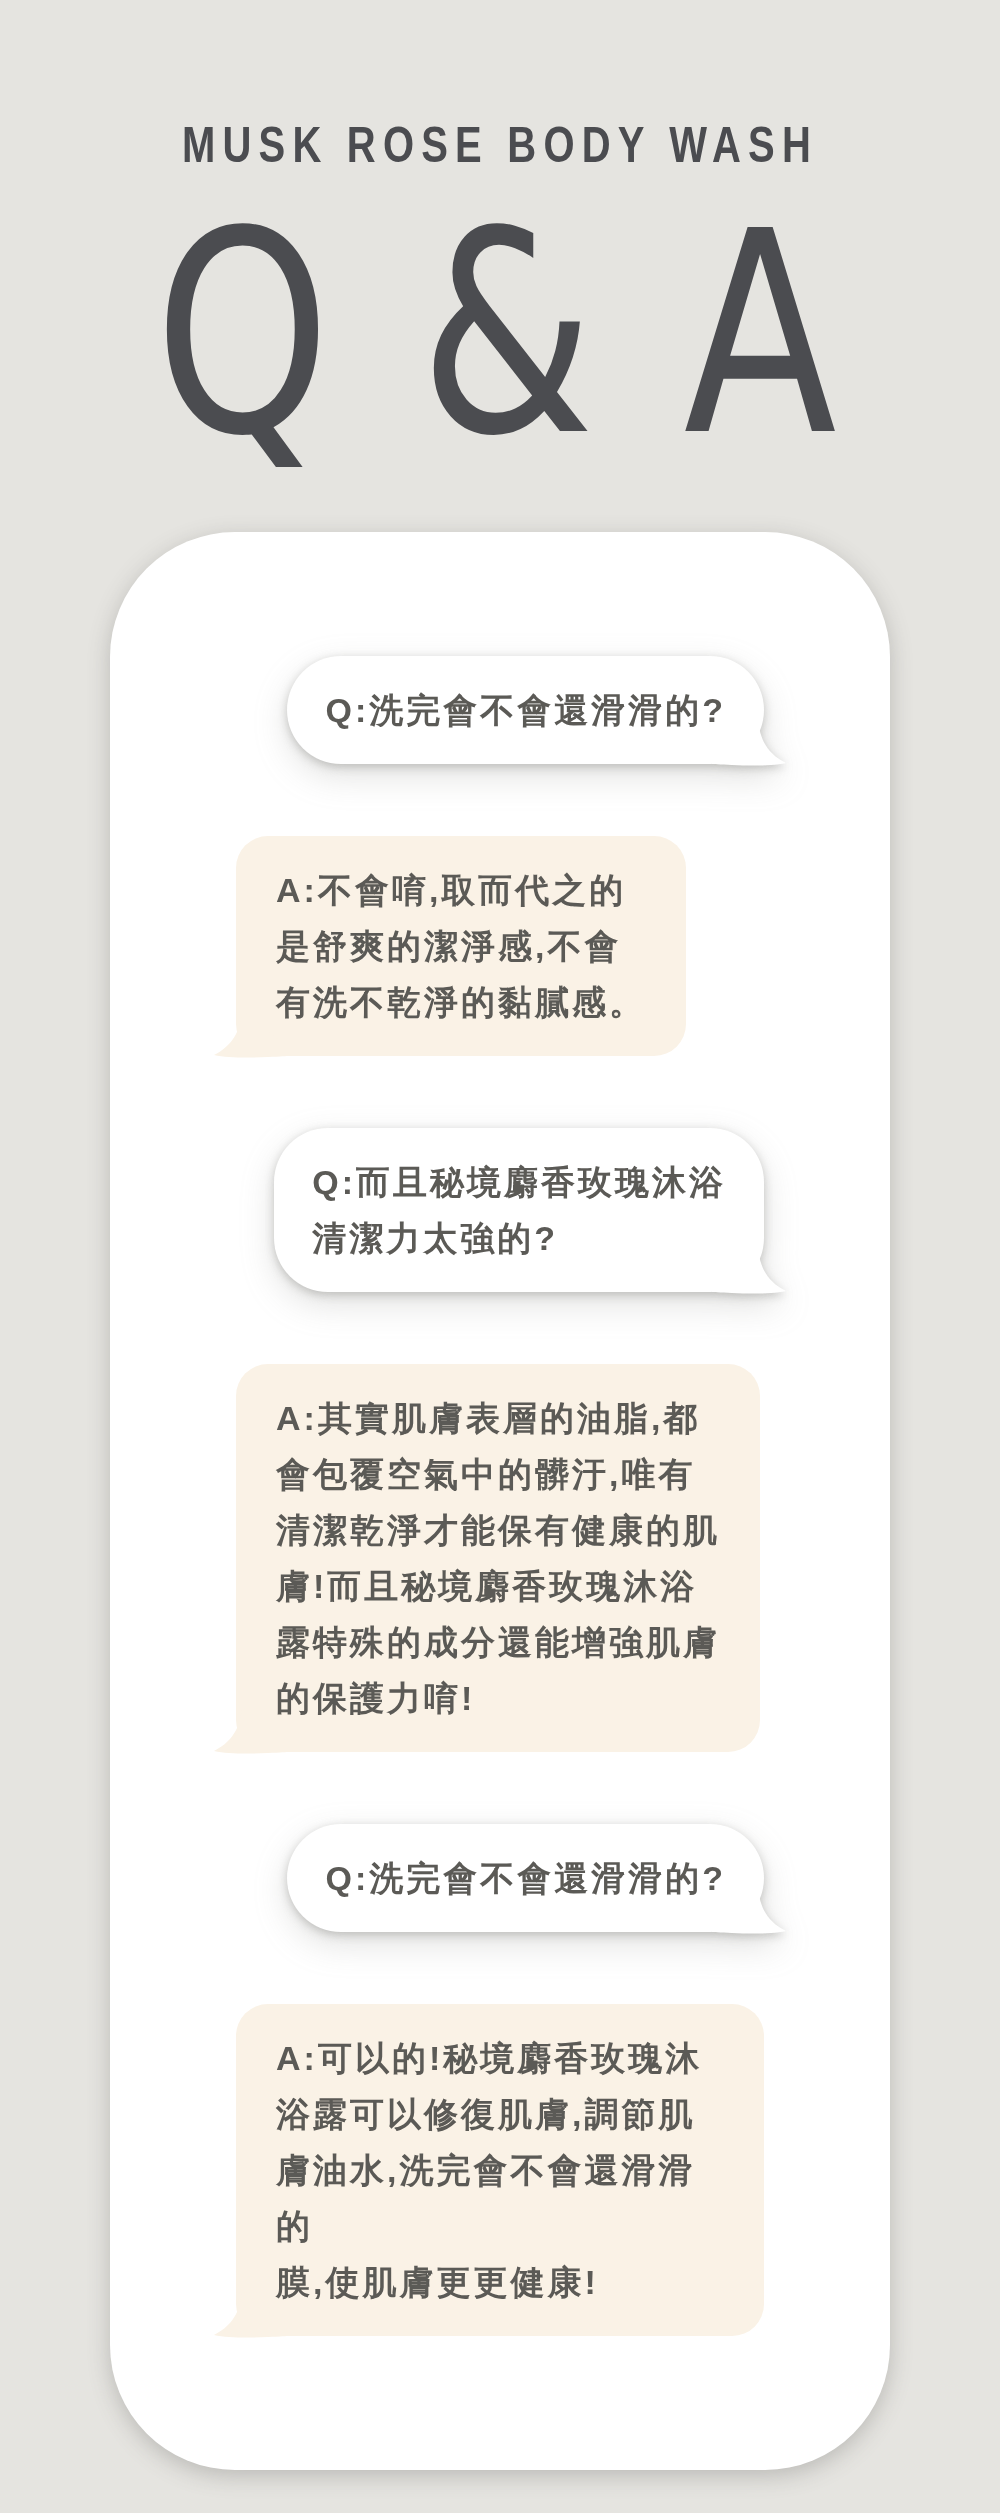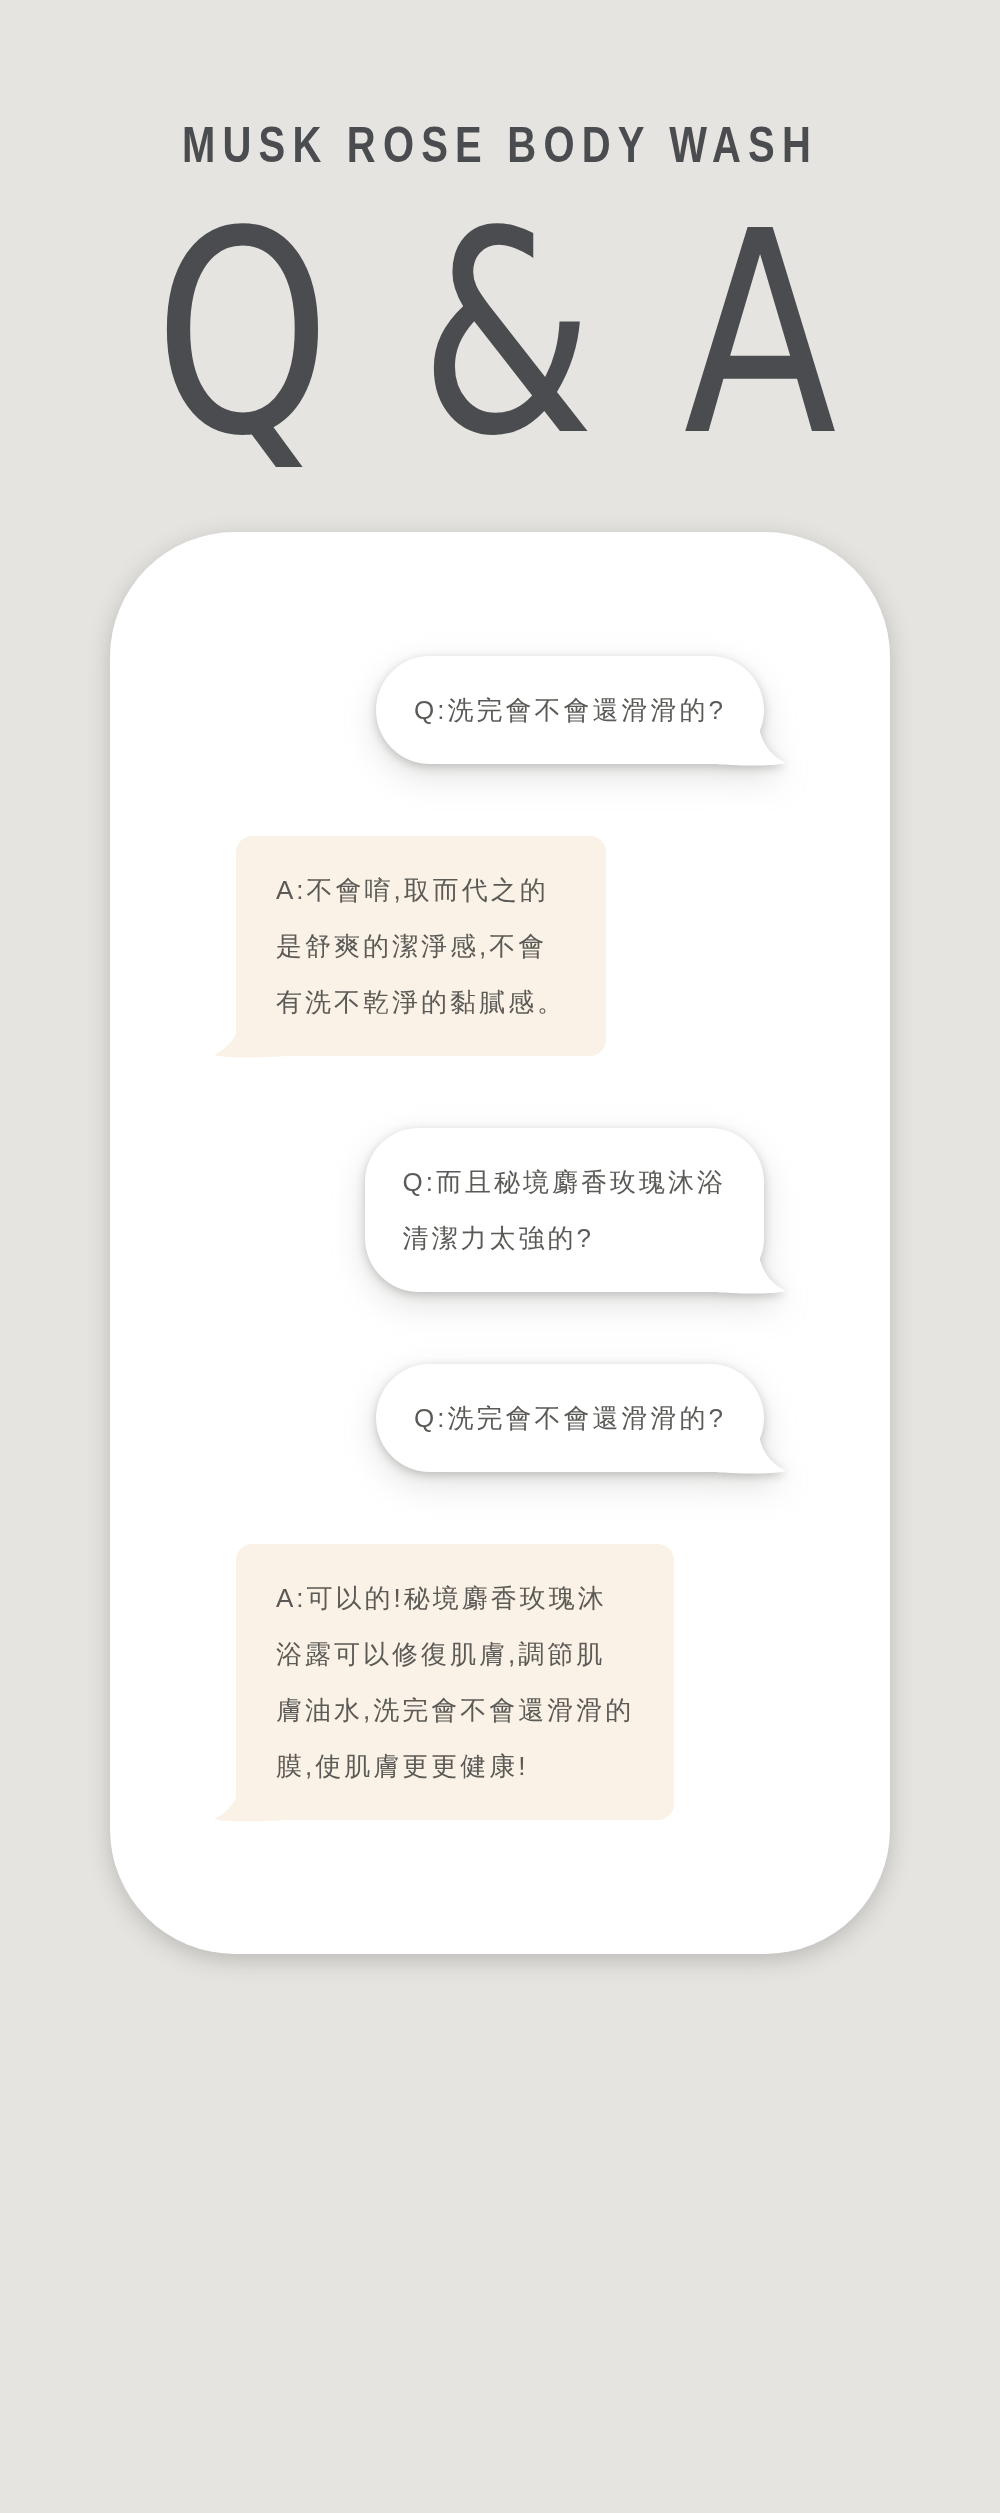--- a/index.html
+++ b/index.html
@@ -55,34 +55,35 @@
   .bubble-wrap{position:relative;max-width:100%;}
   .q-wrap{
     align-self:flex-end;
     filter:drop-shadow(0 3px 5px rgba(125,125,120,0.40))
            drop-shadow(0 11px 16px rgba(125,125,120,0.22));
   }
   .a-wrap{align-self:flex-start;}
 
   .bubble{
     position:relative;
-    font-size:26px;
+    font-size:34px;
     line-height:56px;
     letter-spacing:3px;
     color:var(--body-text);
     white-space:pre-line;
+    font-weight:bold;
   }
   .q-bubble{
     background:var(--question-bubble);
     border-radius:54px;
     padding:26px 38px;
   }
   .a-bubble{
     background:var(--answer-bubble);
-    border-radius:16px;
+    border-radius:32px;
     padding:26px 40px;
   }
 
   
   .tail{position:absolute;width:80px;height:48px;bottom:-2px;display:block;}
   .tail-right{right:-28px;}
   .tail-left{left:-28px;transform:scaleX(-1);}
   .q-wrap .tail path{fill:var(--question-bubble);}
   .a-wrap .tail path{fill:var(--answer-bubble);}
 </style>
@@ -115,20 +116,31 @@
     </div>
 
     <div class="bubble-wrap q-wrap">
       <div class="bubble q-bubble">Q:而且秘境麝香玫瑰沐浴
 清潔力太強的?</div>
       <svg class="tail tail-right" viewBox="0 0 80 48" aria-hidden="true">
         <path d="M46 0 C47 16 52 34 74 45 C60 48 40 48 20 47 C8 46.5 0 46 0 46 L0 36 C14 28 30 12 46 0 Z"></path>
       </svg>
     </div>
 
+    <div class="bubble-wrap a-wrap">
+      <div class="bubble a-bubble">A:其實肌膚表層的油脂,都
+會包覆空氣中的髒汙,唯有
+清潔乾淨才能保有健康的肌
+膚!而且秘境麝香玫瑰沐浴
+露特殊的成分還能增強肌膚
+的保護力唷!</div>
+      <svg class="tail tail-left" viewBox="0 0 80 48" aria-hidden="true">
+        <path d="M46 0 C47 16 52 34 74 45 C60 48 40 48 20 47 C8 46.5 0 46 0 46 L0 36 C14 28 30 12 46 0 Z"></path>
+      </svg>
+    </div>
 
     <div class="bubble-wrap q-wrap">
       <div class="bubble q-bubble">Q:洗完會不會還滑滑的?</div>
       <svg class="tail tail-right" viewBox="0 0 80 48" aria-hidden="true">
         <path d="M46 0 C47 16 52 34 74 45 C60 48 40 48 20 47 C8 46.5 0 46 0 46 L0 36 C14 28 30 12 46 0 Z"></path>
       </svg>
     </div>
 
     <div class="bubble-wrap a-wrap">
       <div class="bubble a-bubble">A:可以的!秘境麝香玫瑰沐

